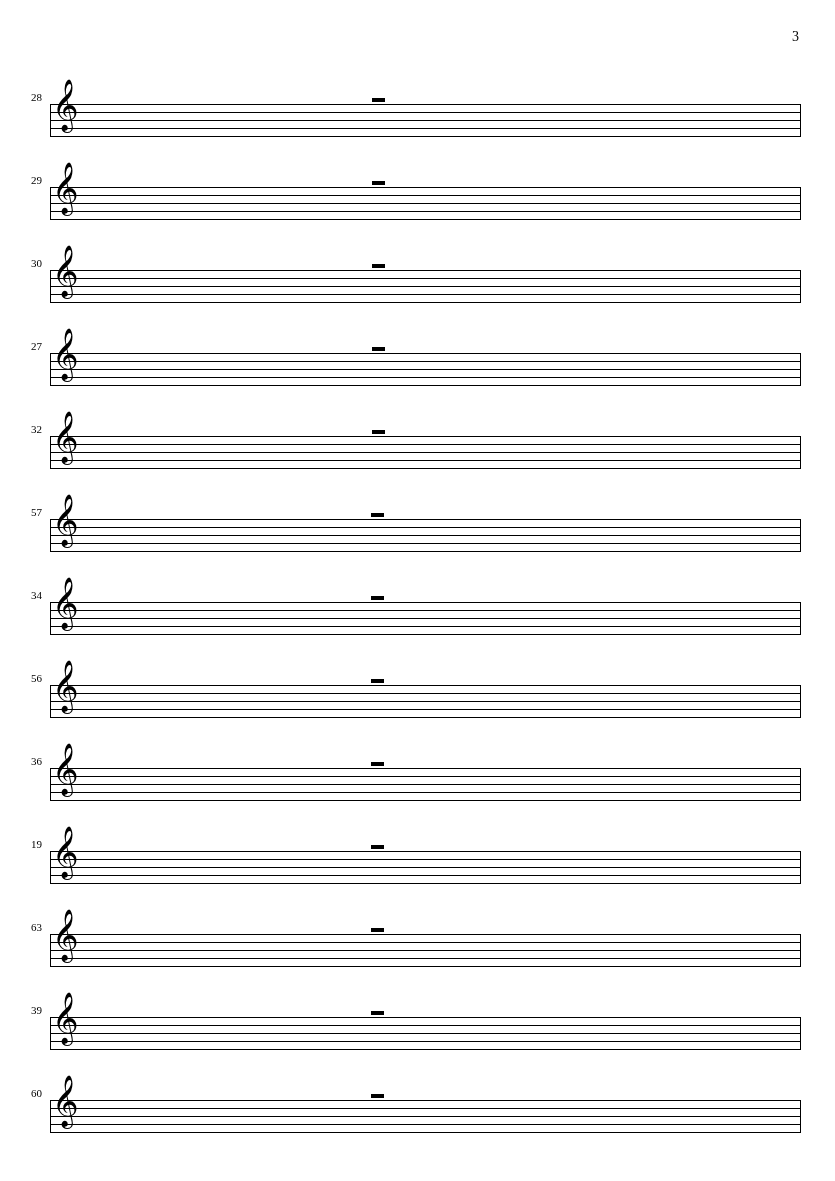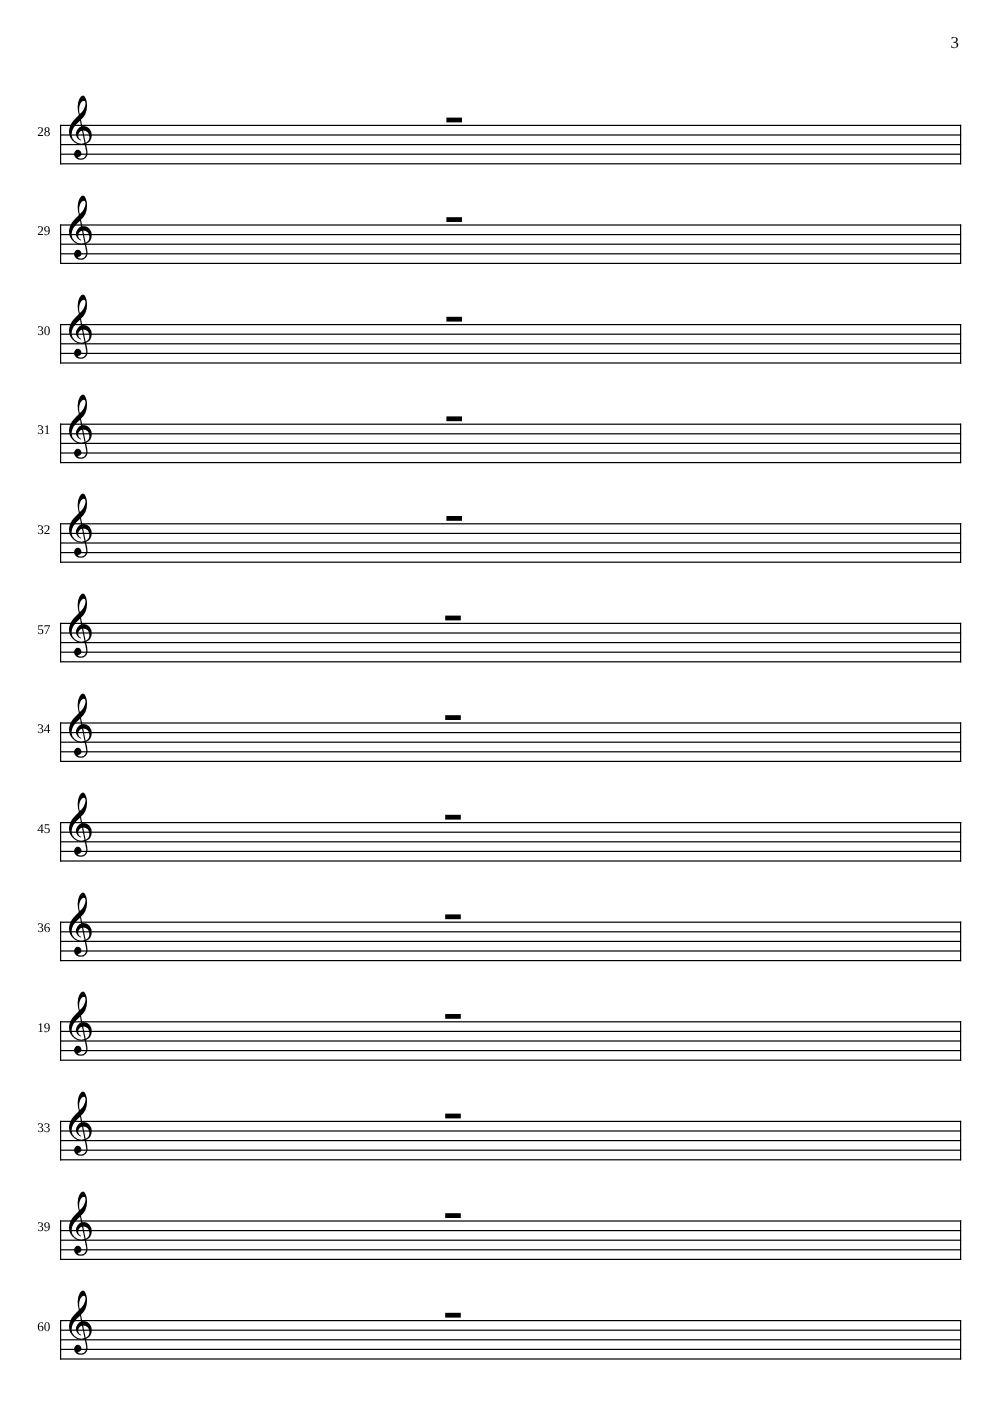--- a/index.html
+++ b/index.html
@@ -37,21 +37,21 @@
   .system {
     position: absolute;
     left: 0;
     width: 835px;
     height: 64px;
   }
 
   .measure-number {
     position: absolute;
     left: 31px;
-    top: 15px;
+    top: 2px;
     font-family: "Liberation Serif", serif;
     font-size: 11px;
     line-height: 11px;
     color: #000;
   }
 
   .staff {
     position: absolute;
     left: 50px;
     top: 14px;
@@ -143,21 +143,21 @@
           <div class="staff-line sl2"></div>
           <div class="staff-line sl3"></div>
           <div class="staff-line sl4"></div>
           <div class="barline left"></div>
           <div class="barline right"></div>
         </div>
         <div class="clef">𝄞</div>
         <div class="rest" style="left: 372px;"></div>
       </div>
       <div class="system" style="top: 339px;">
-        <div class="measure-number">31</div>
+        <div class="measure-number">27</div>
         <div class="staff" style="left: 50px; width: 751px;">
           <div class="staff-line sl0"></div>
           <div class="staff-line sl1"></div>
           <div class="staff-line sl2"></div>
           <div class="staff-line sl3"></div>
           <div class="staff-line sl4"></div>
           <div class="barline left"></div>
           <div class="barline right"></div>
         </div>
         <div class="clef">𝄞</div>
@@ -199,21 +199,21 @@
           <div class="staff-line sl2"></div>
           <div class="staff-line sl3"></div>
           <div class="staff-line sl4"></div>
           <div class="barline left"></div>
           <div class="barline right"></div>
         </div>
         <div class="clef">𝄞</div>
         <div class="rest" style="left: 371px;"></div>
       </div>
       <div class="system" style="top: 671px;">
-        <div class="measure-number">45</div>
+        <div class="measure-number">56</div>
         <div class="staff" style="left: 50px; width: 751px;">
           <div class="staff-line sl0"></div>
           <div class="staff-line sl1"></div>
           <div class="staff-line sl2"></div>
           <div class="staff-line sl3"></div>
           <div class="staff-line sl4"></div>
           <div class="barline left"></div>
           <div class="barline right"></div>
         </div>
         <div class="clef">𝄞</div>
@@ -241,21 +241,21 @@
           <div class="staff-line sl2"></div>
           <div class="staff-line sl3"></div>
           <div class="staff-line sl4"></div>
           <div class="barline left"></div>
           <div class="barline right"></div>
         </div>
         <div class="clef">𝄞</div>
         <div class="rest" style="left: 371px;"></div>
       </div>
       <div class="system" style="top: 920px;">
-        <div class="measure-number">33</div>
+        <div class="measure-number">63</div>
         <div class="staff" style="left: 50px; width: 751px;">
           <div class="staff-line sl0"></div>
           <div class="staff-line sl1"></div>
           <div class="staff-line sl2"></div>
           <div class="staff-line sl3"></div>
           <div class="staff-line sl4"></div>
           <div class="barline left"></div>
           <div class="barline right"></div>
         </div>
         <div class="clef">𝄞</div>

